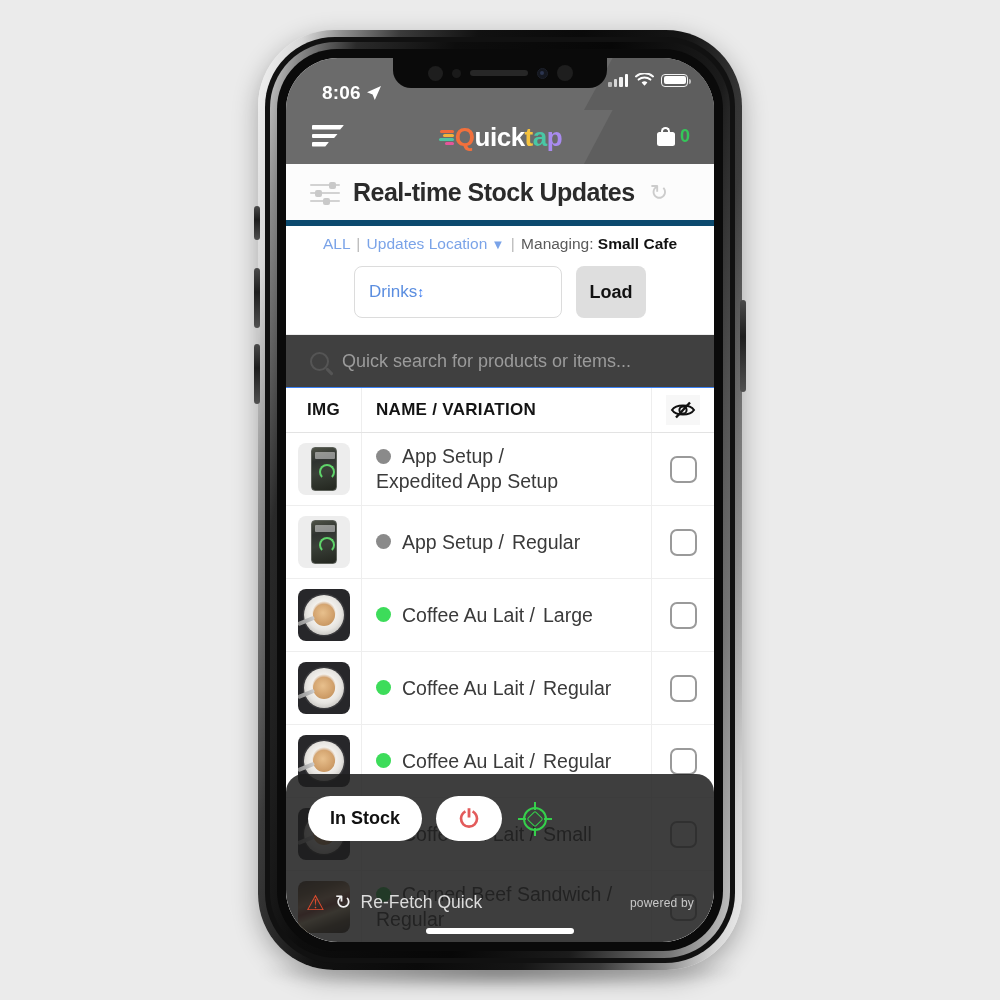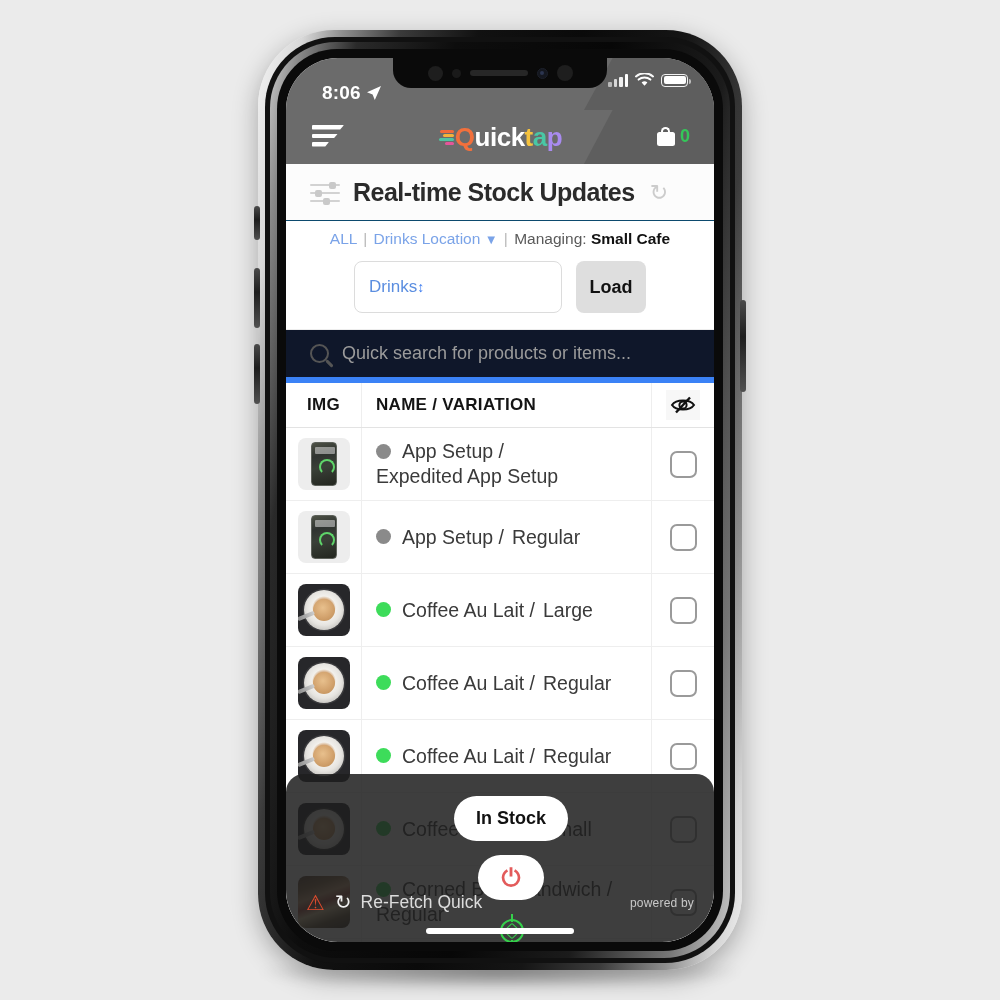--- a/index.html
+++ b/index.html
@@ -158,21 +158,21 @@
   .bag { width:18px;height:19px; position:relative; }
   .bag .body{ position:absolute; bottom:0; width:18px;height:14px; background:#fff; border-radius:2.5px;}
   .bag .handle{ position:absolute; top:0; left:4.5px; width:9px;height:8px;
     border:2.5px solid #fff; border-bottom:none; border-radius:5px 5px 0 0;}
   .cart-count{ color:#34c759; font-size:18px; font-weight:600; }
 
   
   .page-head {
     background:#fcfcfc; padding:14px 0 13px 0;
     display:flex; align-items:center; gap:13px; padding-left:24px;
-    border-bottom:1px solid #0c4a6e;
+    border-bottom:6px solid #0c4a6e;
   }
   .sliders{ width:30px;height:22px; position:relative; flex:0 0 auto;}
   .sliders .line{ position:absolute; left:0; width:30px;height:2.5px; background:#d2d2d2; border-radius:2px;}
   .sliders .line:nth-of-type(1){ top:2px;}
   .sliders .line:nth-of-type(2){ top:10px;}
   .sliders .line:nth-of-type(3){ top:18px;}
   .sliders .knob{ position:absolute; width:7px;height:7px;border-radius:2px;background:#c9c9c9;}
   .sliders .knob.k1{ top:0px; left:19px;}
   .sliders .knob.k2{ top:8px; left:5px;}
   .sliders .knob.k3{ top:16px; left:13px;}
@@ -194,22 +194,22 @@
   }
   .sel .caret{ color:#3d7cf0; font-size:14px; }
   .load-btn{
     width:70px;height:52px;border-radius:8px;background:#dedede;
     display:flex;align-items:center;justify-content:center;
     font-size:18px;font-weight:700;color:#111;
   }
 
   
   .searchbar{
-    height:54px; border-top:1px solid #ededed; border-bottom:6px solid #3b82f6;
-    display:flex; align-items:center; gap:13px; padding-left:24px; background:#0f172a;
+    height:54px; border-top:1px solid #ededed; border-bottom:1px solid #3b82f6;
+    display:flex; align-items:center; gap:13px; padding-left:24px; background:#404040;
   }
   .mag{ width:19px;height:19px;border:2.6px solid #555;border-radius:50%;position:relative;flex:0 0 auto;}
   .mag::after{content:"";position:absolute;right:-7px;bottom:-4px;width:9px;height:2.8px;background:#555;transform:rotate(45deg);border-radius:2px;}
   .search-ph{ color:#9b9b9b; font-size:18px; }
 
   
   .tbl{ background:#fff; }
   .trow{ display:flex; border-bottom:1px solid #eeeeee; }
   .thead{ border-bottom:1px solid #e3e3e3; }
   .c-img{ width:76px; flex:0 0 76px; display:flex; align-items:center; justify-content:center;
@@ -253,21 +253,21 @@
   .dot.green{ background:#3ddc5a; }
   .nm{ font-size:19.5px; color:#3a3a3a; font-weight:400; }
   .chk{ width:27px;height:27px;border:2px solid #9a9a9a;border-radius:7px;background:#fff; }
 
   
   .overlay{
     position:absolute; left:0; right:0; bottom:0; height:168px;
     background: rgba(30,30,30,0.86);
     border-radius: 18px 18px 0 0;
   }
-  .ov-actions{ display:flex; align-items:center; gap:14px; padding:22px 0 0 22px;flex-direction:column; }
+  .ov-actions{ display:flex; align-items:center; gap:14px; padding:22px 0 0 22px; }
   .pill{
     height:45px; border-radius:23px; background:#fff; display:flex; align-items:center;
     justify-content:center; padding:0 22px; font-size:18px; font-weight:700; color:#111;
   }
   .pill.round{ width:66px; padding:0; }
   .power-ic{ color:#e35b5b; font-size:24px; line-height:1; }
   .target{ width:34px;height:34px; position:relative; margin-left:2px; }
   .target .ring{ position:absolute; left:5px; top:5px; width:24px;height:24px;
     border:2.2px solid #35d04b; border-radius:50%; }
   .target .cube{ position:absolute; left:11px; top:11px; width:12px;height:12px;
@@ -386,21 +386,21 @@
           <span class="knob k3"></span>
       </span>
       <span class="page-title">Real-time Stock Updates</span>
       <span class="refresh-ic">↻</span>
     </div>
 
     <div class="filter-strip">
       <div class="loc-line">
         <span class="blue">ALL</span>
         <span class="sep">|</span>
-        <span class="blue">Drinks Location</span>
+        <span class="blue">Updates Location</span>
         <span class="blue chev">▼</span>
         <span class="sep">|</span>
         <span>Managing:</span>
         <b>Small Cafe</b>
       </div>
       <div class="select-row">
         <div class="sel">
           <span>Drinks</span>
           <span class="caret">↕</span>
         </div>

